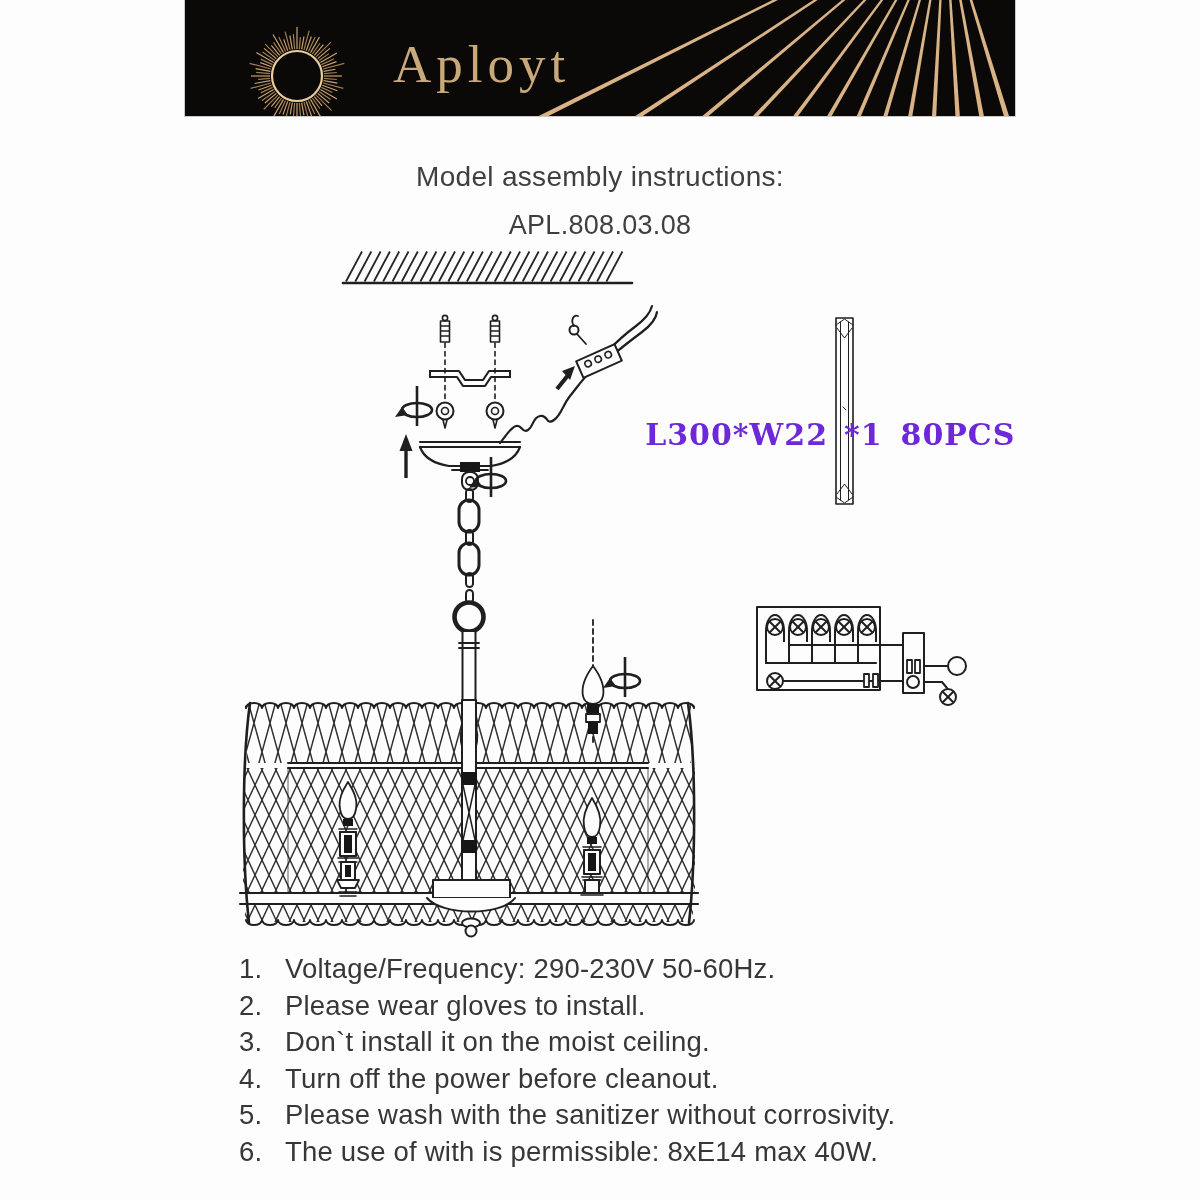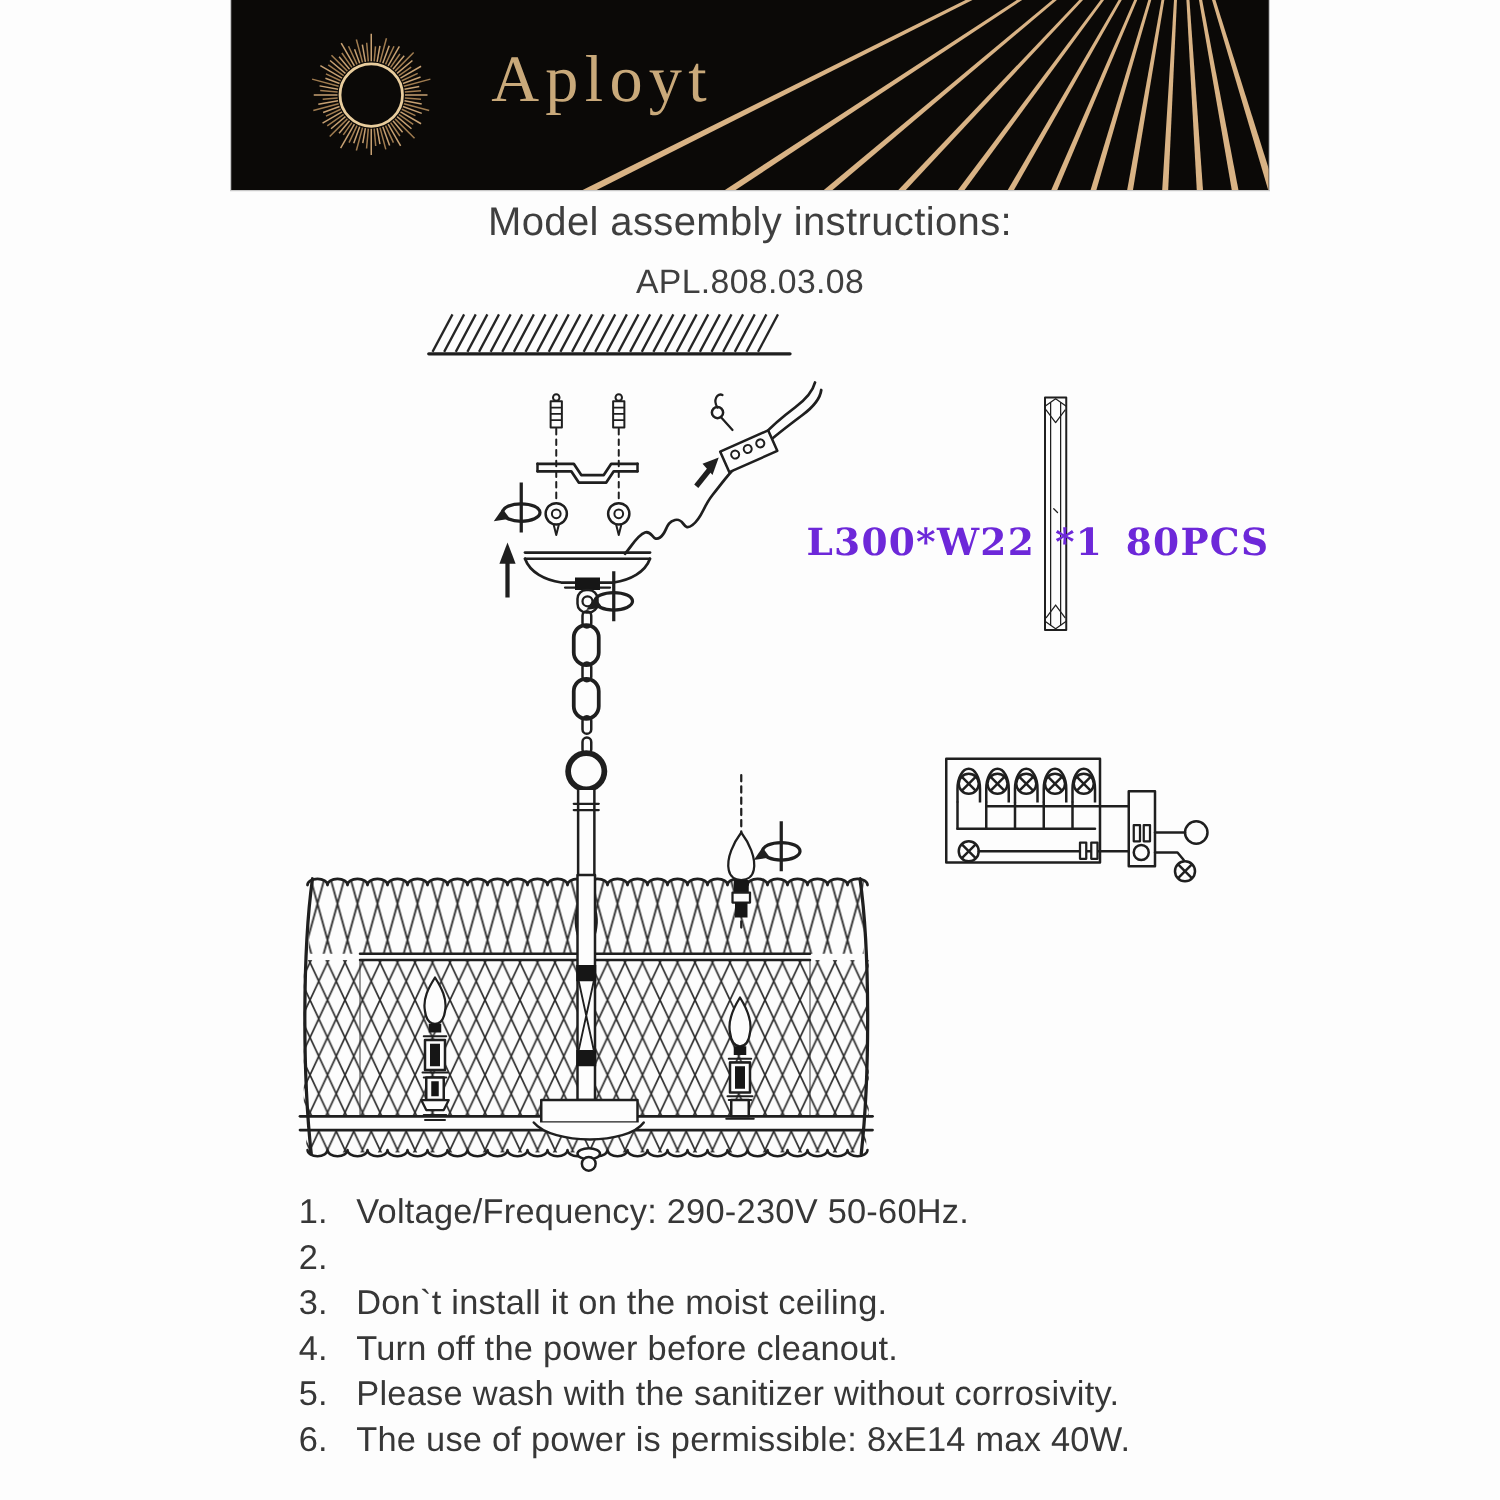--- a/index.html
+++ b/index.html
@@ -1,35 +1,35 @@
 <!DOCTYPE html>
 <html style="--banner_bg: #0b0907; --gold: #c9a97a; --gold_ray: #d9b385; --ink: #3a3a3a; --line: #1f1f1f;"><head>
 <meta charset="utf-8">
 <style>
   html,body{margin:0;padding:0;}
   body{
     width:1200px;height:1200px;position:relative;background:#fdfdfd;
     font-family:"Liberation Sans",sans-serif;color:#3a3a3a;overflow:hidden;
   }
   .banner{
-    position:absolute;left:185px;top:0;width:830px;height:152px;
+    position:absolute;left:185px;top:0;width:830px;height:116px;
     background:var(--banner_bg,#0b0907);overflow:hidden;
     box-shadow:0 0 0 1px #c9c9c9;
   }
   .banner svg{position:absolute;left:0;top:0;}
   .brand-text{
     position:absolute;left:208px;top:34px;width:360px;
     font-family:"Liberation Serif",serif;font-size:53px;font-weight:400;
     letter-spacing:5px;color:var(--gold,#c9a97a);
   }
   .title-block{
     position:absolute;left:0;top:160px;width:1200px;text-align:center;
     color:#3f3f3f;
   }
-  .title-line{font-size:32px;line-height:34px;letter-spacing:.3px;}
+  .title-line{font-size:28px;line-height:34px;letter-spacing:.3px;}
   .model-line{font-size:27px;line-height:31px;letter-spacing:.3px;margin-top:16px;}
   .diagram{position:absolute;left:150px;top:230px;width:900px;height:720px;}
   .crystal-label{
     position:absolute;top:417px;font-family:"DejaVu Serif",serif;
     font-weight:700;font-size:30px;color:#6d28d9;letter-spacing:1px;
   }
   .crystal-label.left{left:630px;width:198px;text-align:right;}
   .crystal-label.right{left:844px;}
   .crystal-label .gap{display:inline-block;width:18px;}
   .instructions{
@@ -383,30 +383,31 @@
 <div class="crystal-label left">L300*W22</div>
 <div class="crystal-label right"><span>*1</span><span class="gap"></span><span>80PCS</span></div>
 
 <ul class="instructions">
   <li>
       <span class="num">1.</span>
       <span>Voltage/Frequency: 290-230V 50-60Hz.</span>
     </li>
   <li>
       <span class="num">2.</span>
+      <span>Please wear gloves to install.</span>
     </li>
   <li>
       <span class="num">3.</span>
       <span>Don`t install it on the moist ceiling.</span>
     </li>
   <li>
       <span class="num">4.</span>
       <span>Turn off the power before cleanout.</span>
     </li>
   <li>
       <span class="num">5.</span>
       <span>Please wash with the sanitizer without corrosivity.</span>
     </li>
   <li>
       <span class="num">6.</span>
-      <span>The use of power is permissible: 8xE14 max 40W.</span>
+      <span>The use of with is permissible: 8xE14 max 40W.</span>
     </li>
 </ul>
 
 </body></html>

